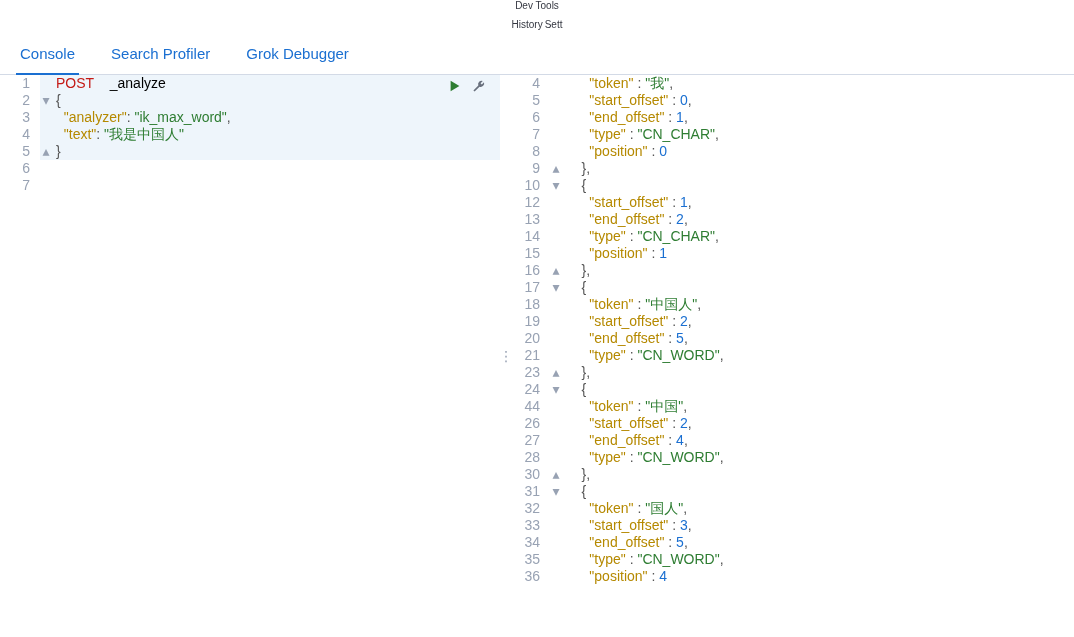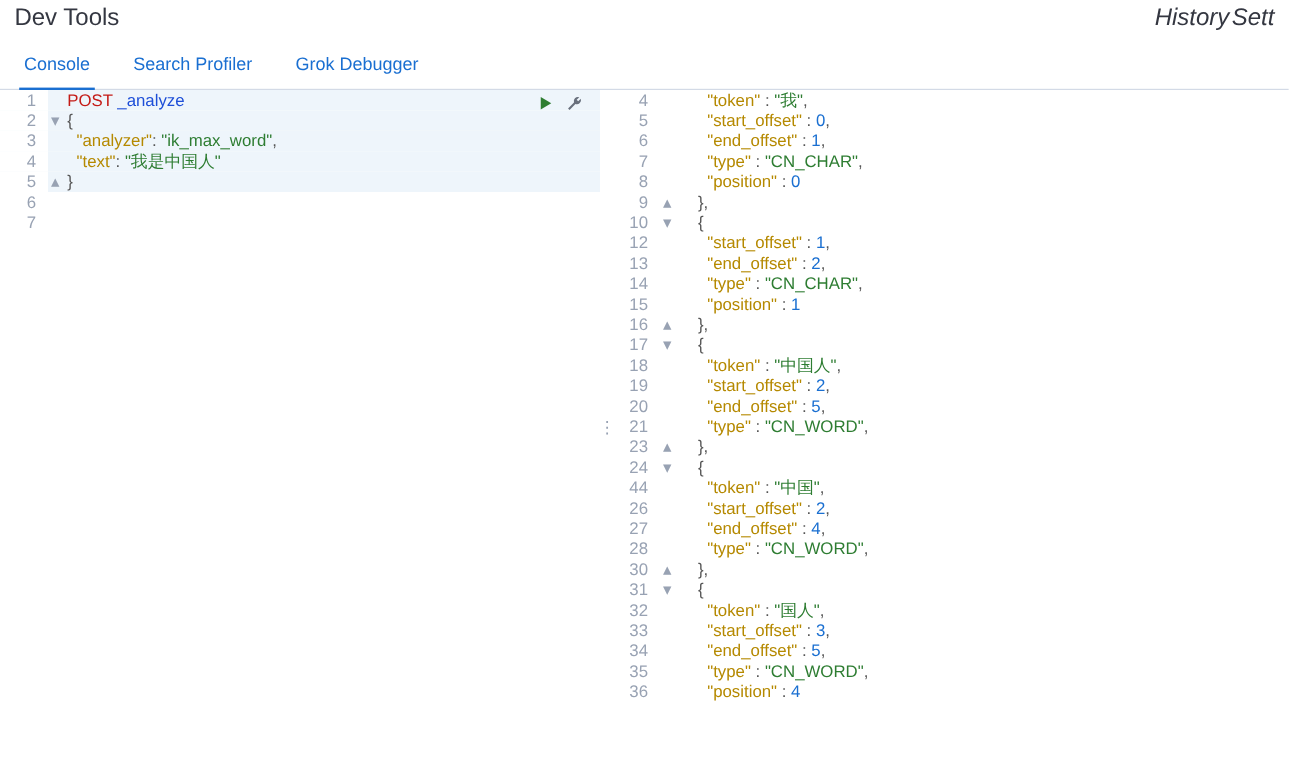--- a/index.html
+++ b/index.html
@@ -1,34 +1,34 @@
 <!DOCTYPE html>
 <html><head>
 <meta charset="utf-8">
 <style>
   * { box-sizing: border-box; margin: 0; padding: 0; }
   body { font-family: -apple-system, BlinkMacSystemFont, "Segoe UI", Helvetica, Arial, sans-serif; font-size: 14px; color: #343741; background: #fff; width: 1074px; height: 637px; overflow: hidden; }
-  .topbar { height: 30px; display: flex; align-items: center; padding: 0 12px; justify-content: space-between; color: #343741; font-size: 20px; }
-  .topbar-right { display: flex; gap: 2px; font-style: italic; }
+  .topbar { height: 30px; display: flex; align-items: center; padding: 0 12px; justify-content: space-between; color: #343741; font-size: 10px; flex-direction: column; }
+  .topbar-right { display: flex; gap: 2px; }
   .topbar-right span { cursor: pointer; }
   .tabs { display: flex; gap: 28px; padding: 0 16px; border-bottom: 1px solid #d3dae6; height: 45px; align-items: flex-end; }
   .tab { padding: 10px 4px 12px 4px; color: #1a6fd1; cursor: pointer; font-size: 15px; position: relative; }
   .tab.active::after { content: ""; position: absolute; left: 0; right: 0; bottom: -1px; height: 2px; background: #1a6fd1; }
   .panes { display: flex; height: calc(100% - 75px); }
   .pane-left { width: 500px; position: relative; }
   .pane-right { flex: 1; }
   .gutter-col { width: 10px; display: flex; flex-direction: column; align-items: center; justify-content: center; color: #98a2b3; cursor: col-resize; font-size: 14px; letter-spacing: -2px; }
   .ln { width: 40px; text-align: right; padding-right: 10px; color: #98a2b3; user-select: none; background: #fff; }
   .fold { width: 12px; text-align: center; color: #98a2b3; user-select: none; }
   .row { height: 17px; display: flex; }
   .row.hl { background: #eef5fb; }
   .row .ln, .row .fold { flex: none; }
   .row .c { flex: 1; white-space: pre; padding-left: 4px; }
   .kw-method { color: #c41a16; }
-  .kw-path  { color: #1d4ed8; }
+  .kw-path  { color: #000000; margin-left: 12px; }
   .str-key  { color: #b58900; }
   .str-val  { color: #2e7d32; }
   .punct    { color: #555; }
   .num      { color: #1a6fd1; }
   .actions { position: absolute; top: 4px; right: 14px; display: flex; gap: 10px; align-items: center; }
   .actions svg { width: 14px; height: 14px; cursor: pointer; }
   .right-pad { padding-left: 26px; }
 </style>
 </head>
 <body>

